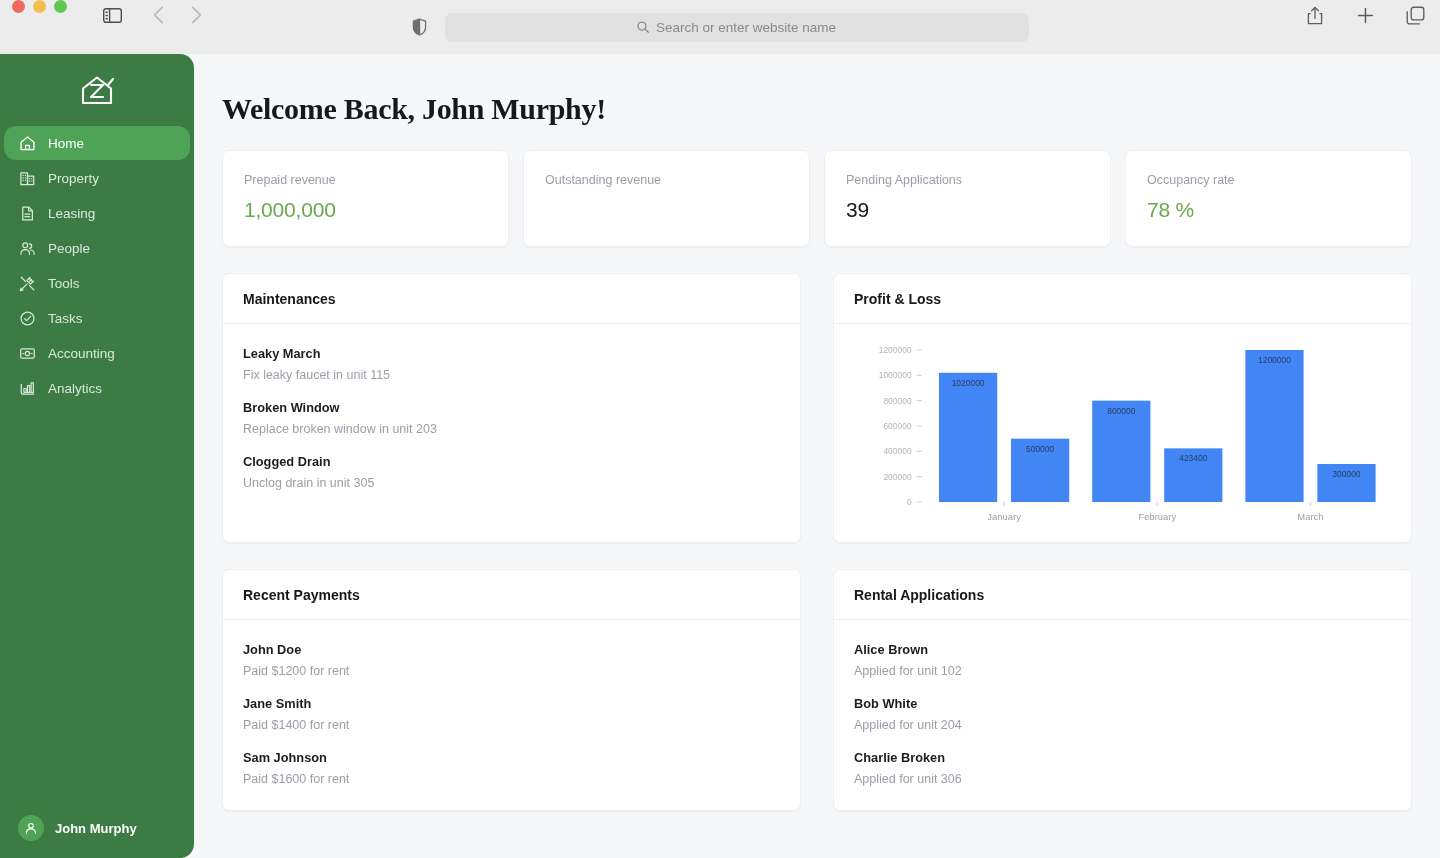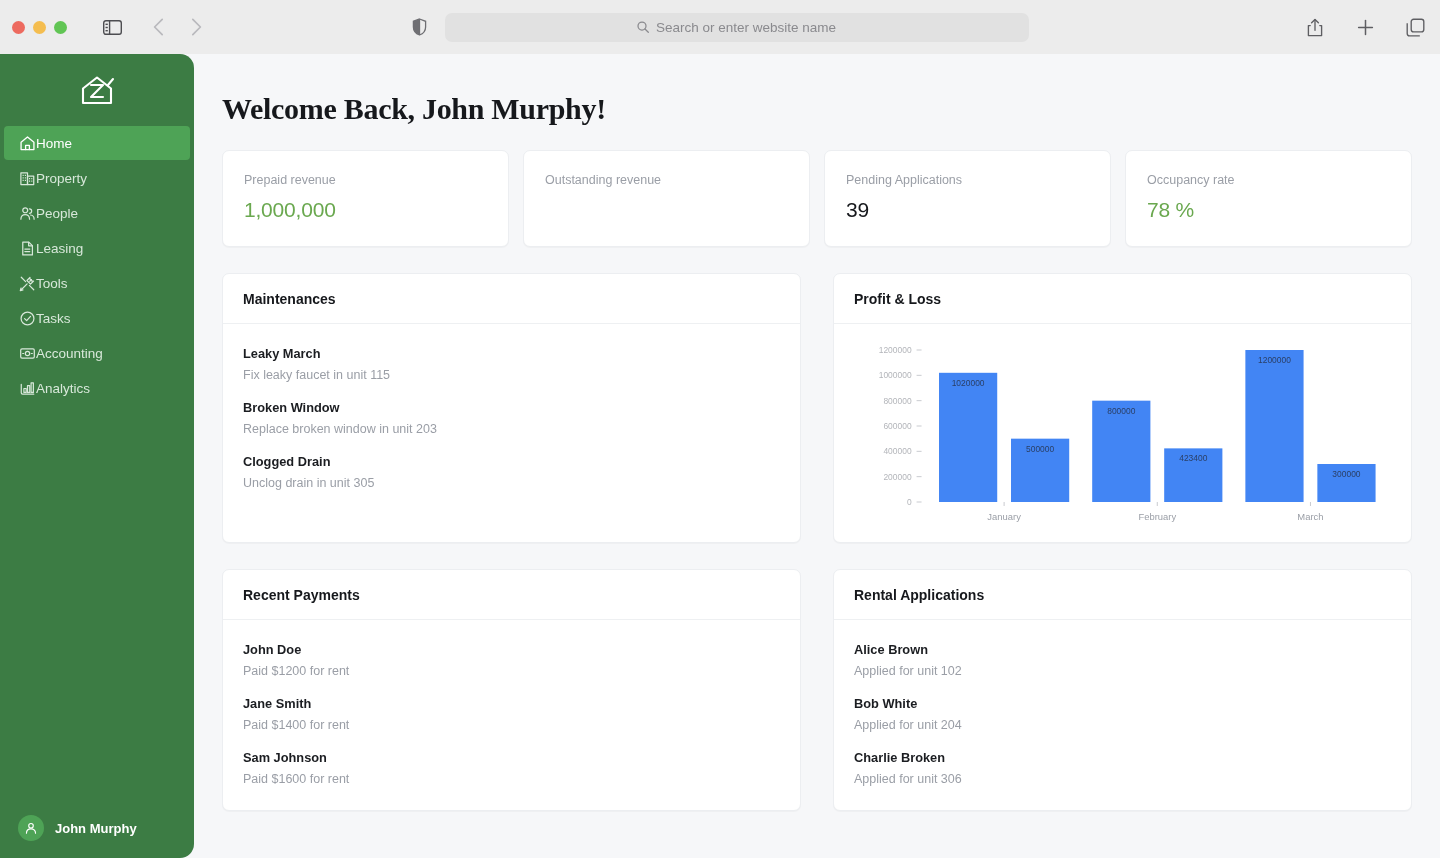--- a/index.html
+++ b/index.html
@@ -12,21 +12,21 @@
 
   
   .browser {
     position: absolute; inset: 0;
     display: flex; flex-direction: column;
     background: #ffffff;
   }
   .titlebar {
     height: 54px; flex: 0 0 54px;
     background: #ececec;
-    display: flex; align-items: center;
+    display: flex; align-items: flex-start;
     padding: 0 4px;
     position: relative;
   }
   .traffic { display: flex; gap: 8px; align-items: center; margin-left: 8px; }
   .dot { width: 13px; height: 13px; border-radius: 50%; display: block; }
   .dot.red { background: #ed6a5f; }
   .dot.yellow { background: #f4bd4f; }
   .dot.green { background: #61c554; }
 
   .tb-icon {
@@ -78,23 +78,23 @@
     border-bottom-right-radius: 14px;
     padding-bottom: 10px;
     position: relative;
   }
   .logo-box {
     height: 52px; display: flex; align-items: center; justify-content: center;
     margin-top: 12px; margin-bottom: 8px;
   }
   .nav { display: flex; flex-direction: column; gap: 1px; padding: 0 4px; }
   .nav-item {
-    display: flex; align-items: center; 
+    display: flex; align-items: center; gap: 12px;
     height: 34px; padding: 0 14px;
-    border-radius: 4px;
+    border-radius: 12px;
     color: #d8e8da;
     font-size: 13.5px;
   }
   .nav-item .nav-ico { display: flex; align-items: center; justify-content: center; width: 18px; height: 18px; flex: 0 0 18px; }
   .nav-item.active { background: #4ea356; color: #ffffff; font-weight: 400; }
   .nav-spacer { flex: 1; }
   .user-row {
     display: flex; align-items: center; gap: 11px;
     padding: 0 18px; height: 40px;
     color: #ffffff; font-size: 13px; font-weight: bold;
@@ -283,39 +283,39 @@
               <line x1="10.6" y1="11.8" x2="11.8" y2="11.8"></line>
                 <line x1="13" y1="11.8" x2="14.1" y2="11.8"></line>
             </svg>
           </span>
           <span>Property</span>
         </div>
 
         <div class="nav-item">
           <span class="nav-ico">
             <svg width="17" height="17" viewBox="0 0 18 18" fill="none" stroke="currentColor" stroke-width="1.3" stroke-linejoin="round" stroke-linecap="round">
+              <path d="M4 2.2 H10.4 L14.2 6 V15.8 H4 Z"></path>
+                <polyline points="10.2,2.4 10.2,6.2 14,6.2"></polyline>
+              <line x1="6.2" y1="9.6" x2="11.4" y2="9.6"></line>
+                <line x1="6.2" y1="12.2" x2="11.4" y2="12.2"></line>
+            </svg>
+          </span>
+          <span>Leasing</span>
+        </div>
+
+        <div class="nav-item">
+          <span class="nav-ico">
+            <svg width="17" height="17" viewBox="0 0 18 18" fill="none" stroke="currentColor" stroke-width="1.3" stroke-linejoin="round" stroke-linecap="round">
               <circle cx="6.6" cy="5.6" r="2.6"></circle>
                 <path d="M2 15 C2 11.6 4 10.2 6.6 10.2 C9.2 10.2 11.2 11.6 11.2 15"></path>
               <path d="M11 4 A2.4 2.4 0 0 1 11 8.8"></path>
                 <path d="M12.2 10.6 C14.4 10.8 16 12.2 16 15"></path>
             </svg>
           </span>
           <span>People</span>
-        </div>
-
-        <div class="nav-item">
-          <span class="nav-ico">
-            <svg width="17" height="17" viewBox="0 0 18 18" fill="none" stroke="currentColor" stroke-width="1.3" stroke-linejoin="round" stroke-linecap="round">
-              <path d="M4 2.2 H10.4 L14.2 6 V15.8 H4 Z"></path>
-                <polyline points="10.2,2.4 10.2,6.2 14,6.2"></polyline>
-              <line x1="6.2" y1="9.6" x2="11.4" y2="9.6"></line>
-                <line x1="6.2" y1="12.2" x2="11.4" y2="12.2"></line>
-            </svg>
-          </span>
-          <span>Leasing</span>
         </div>
 
         <div class="nav-item">
           <span class="nav-ico">
             <svg width="17" height="17" viewBox="0 0 18 18" fill="none" stroke="currentColor" stroke-width="1.3" stroke-linejoin="round" stroke-linecap="round">
               <path d="M2.4 2.4 L7 7 M11 11 L15.6 15.6"></path>
               <path d="M2.4 15.6 L8.6 9.4 M11.4 6.6 L13.2 4.8"></path>
               <path d="M11.6 2.6 A3.2 3.2 0 0 0 15.4 6.4 L12.2 9.6 L8.4 5.8 Z"></path>
               <path d="M2.2 13.8 L1.4 16.6 L4.2 15.8"></path>
             </svg>

